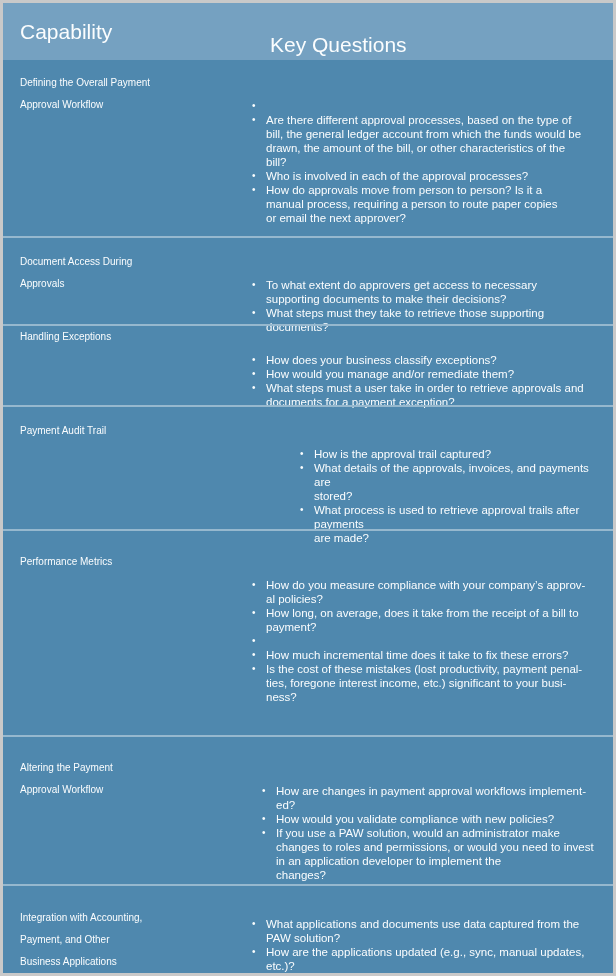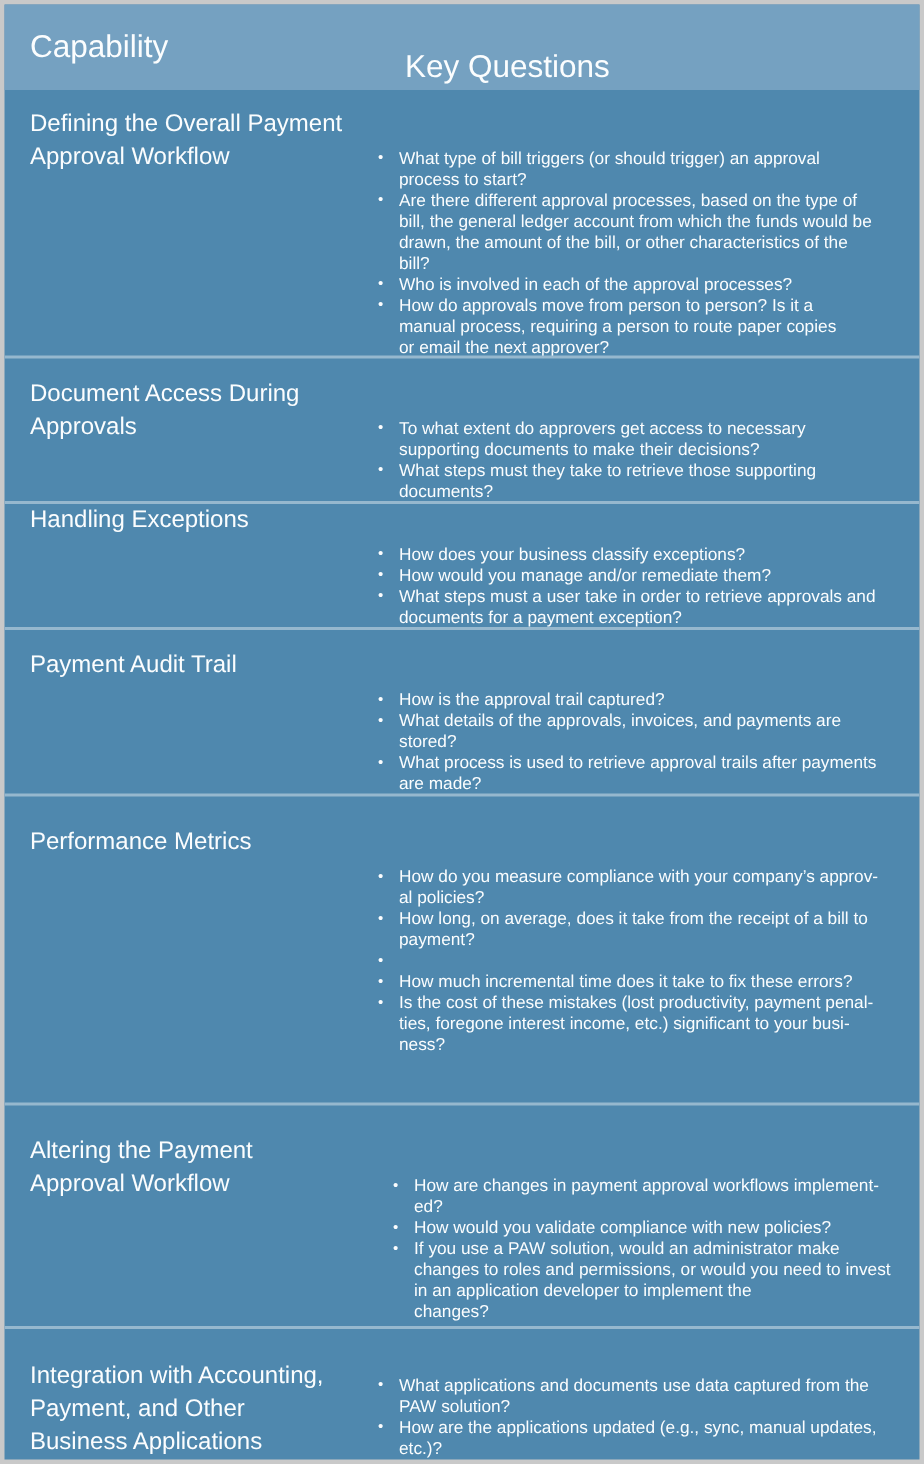--- a/index.html
+++ b/index.html
@@ -46,21 +46,21 @@
   }
   .col-q {
     box-sizing: border-box;
     flex: 1 1 auto;
     padding-right: 18px;
     margin-top: 27px;
   }
   .header-cell-q { padding-left: 20px; }
   .capability {
     color: var(--text, #FBFDFE);
-    font-size: 16px;
+    font-size: 10px;
     line-height: 22px;
     font-weight: 400;
     white-space: pre-line;
   }
   .q { display: flex; align-items: flex-start; }
   .bullet {
     flex: 0 0 16px;
     width: 16px;
     color: var(--text, #FBFDFE);
     font-size: 10px;
@@ -72,43 +72,41 @@
     color: var(--text, #FBFDFE);
     font-size: 11.5px;
     line-height: 14px;
     font-weight: 400;
     white-space: pre-line;
   }
   
   .r1 { min-height: 176px; padding-top: 12px; }
   .r2 { min-height: 77px;  padding-top: 13px; }
   .r3 { min-height: 81px;  }
-  .r4 { min-height: 105px; padding-top: 13px; }
+  .r4 { min-height: 105px; padding-top: 13px; gap: 48px; }
   .r5 { min-height: 206px; padding-top: 20px; }
   .r6 { min-height: 149px; padding-top: 20px; gap: 10px; }
   .r7 { flex: 1 1 auto;    padding-top: 4px; align-items: flex-end; }
 </style>
 </head>
 <body>
 
 <div class="frame">
 
   <div class="header-row">
     <div class="col-cap">Capability</div>
     <div class="col-q header-cell-q">Key Questions</div>
   </div>
 
   <div class="row r1">
     <div class="col-cap capability">Defining the Overall Payment
 Approval Workflow</div>
     <div class="col-q">
       <div class="q">
           <span class="bullet">•</span>
-          <span class="qtext">What type of bill triggers (or should trigger) an approval
-process to start?</span>
         </div>
       <div class="q">
           <span class="bullet">•</span>
           <span class="qtext">Are there different approval processes, based on the type of
 bill, the general ledger account from which the funds would be
 drawn, the amount of the bill, or other characteristics of the
 bill?</span>
         </div>
       <div class="q">
           <span class="bullet">•</span>

